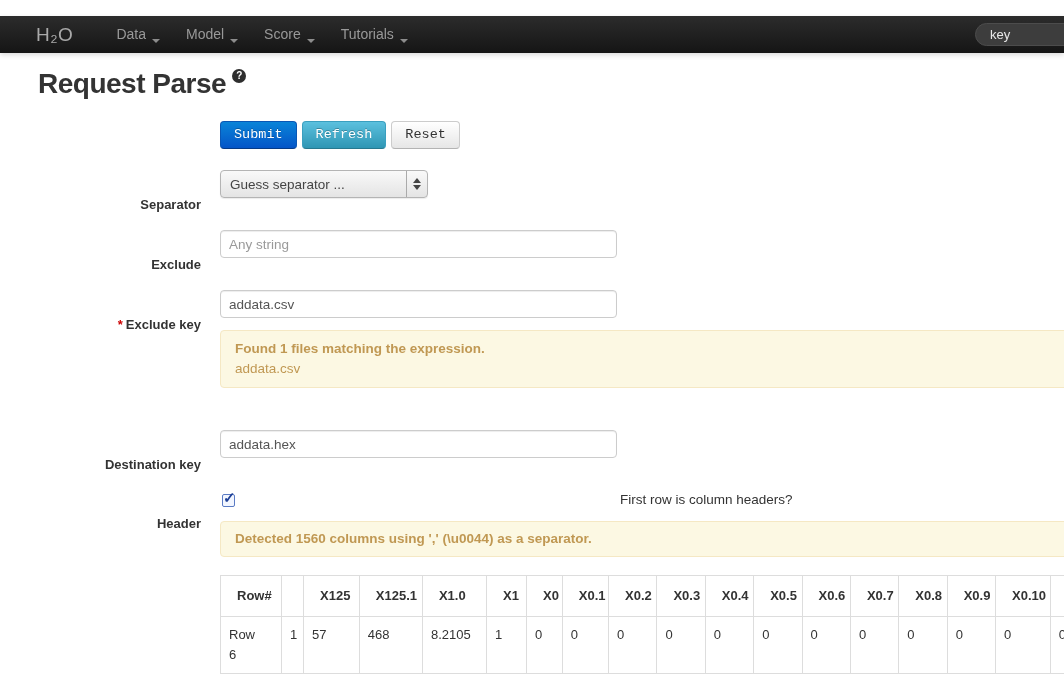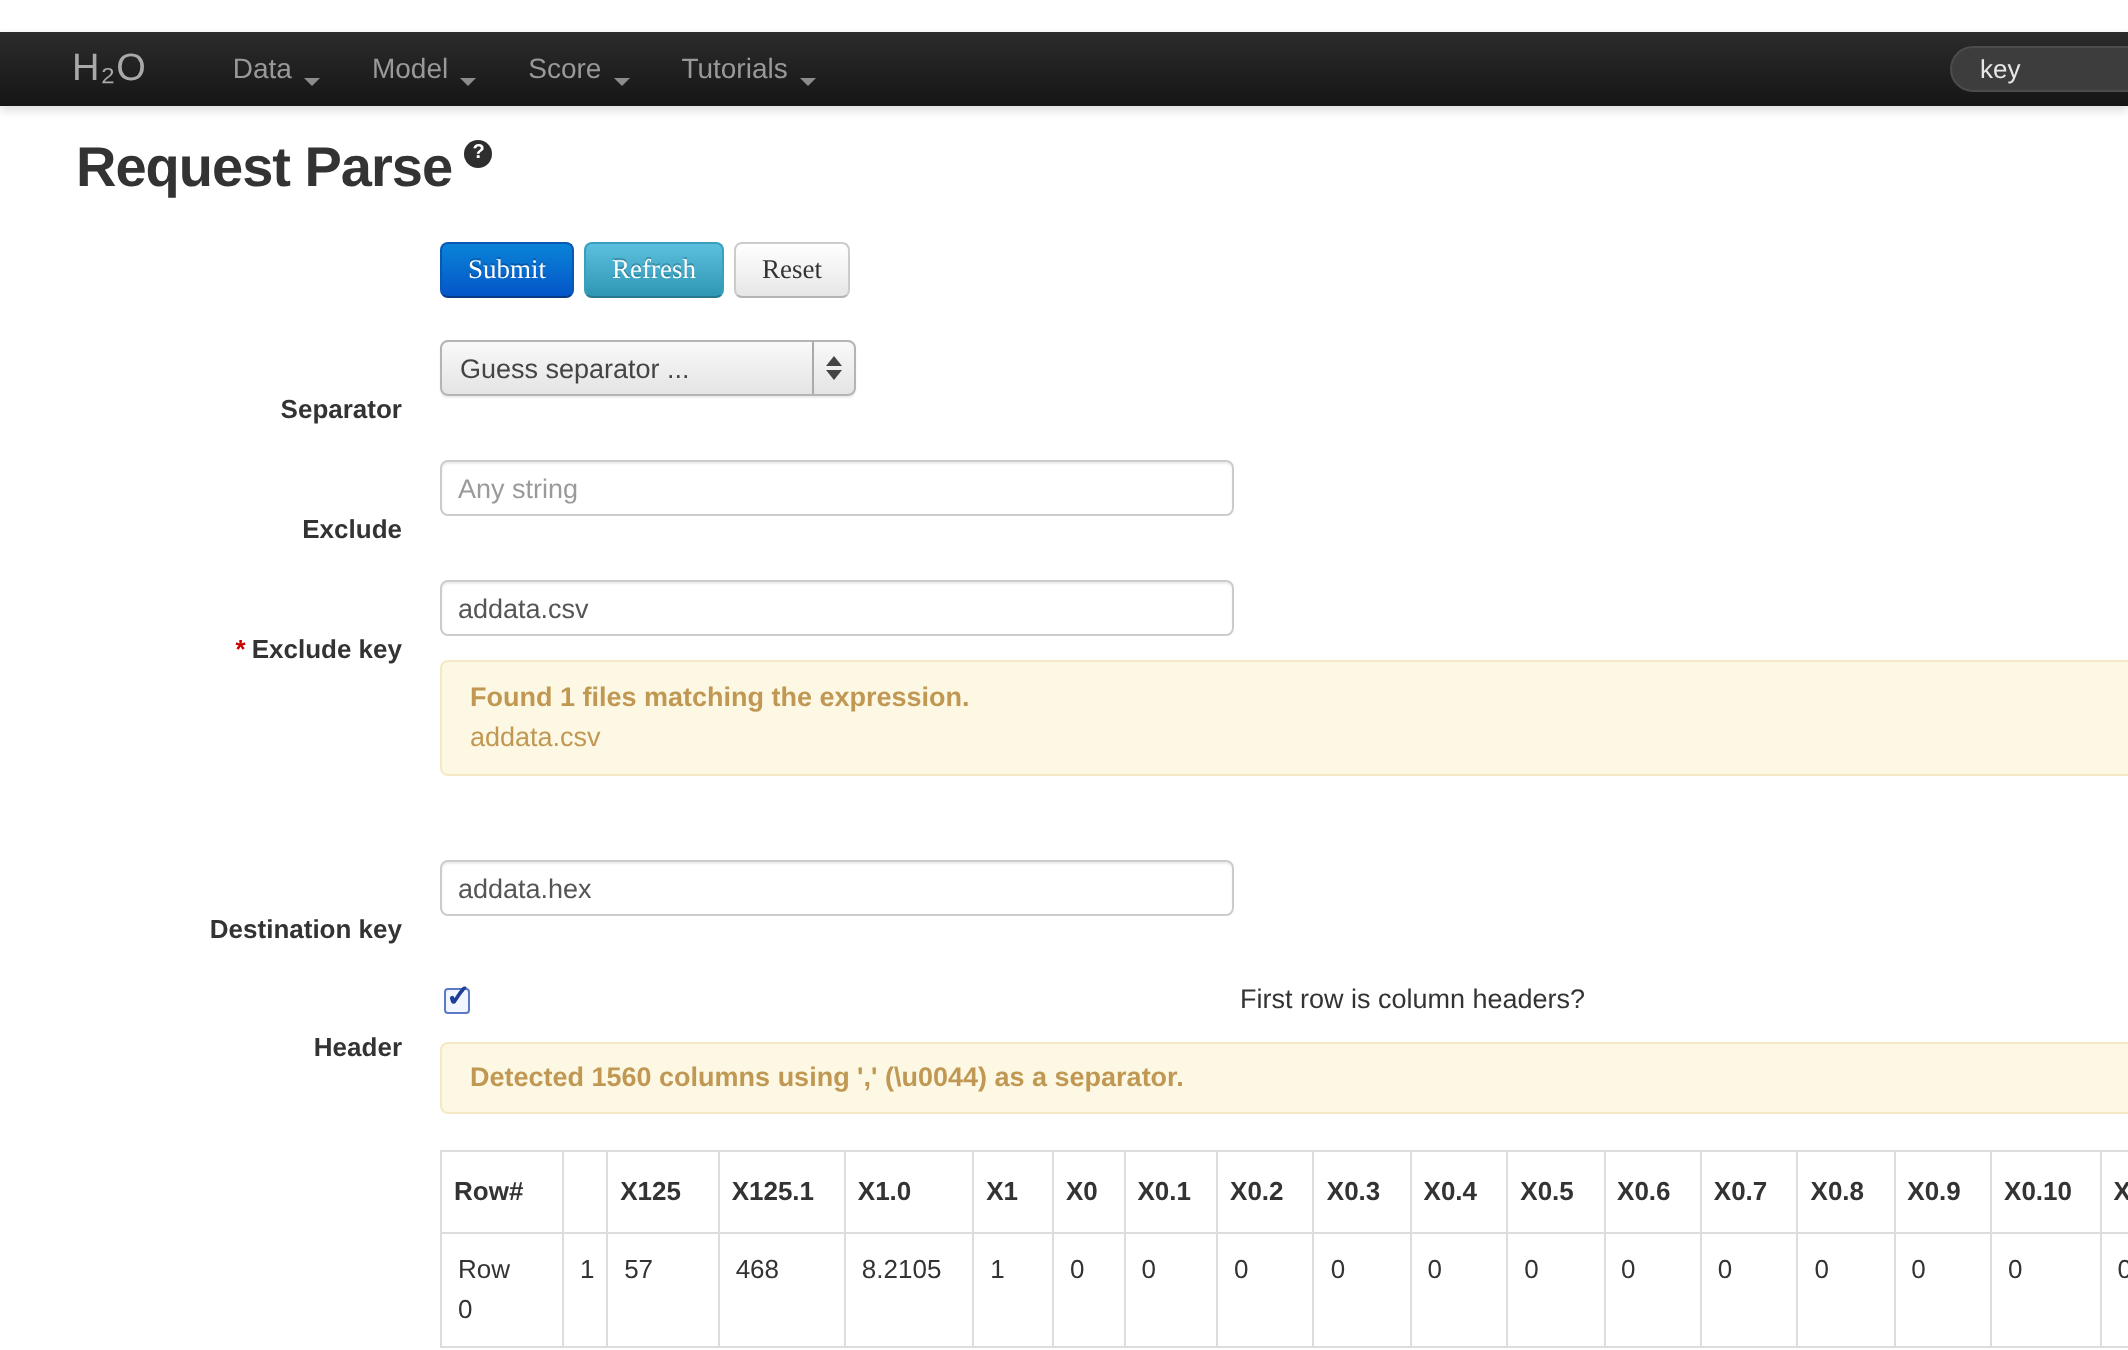--- a/index.html
+++ b/index.html
@@ -51,21 +51,21 @@
 
   
   .frm-label {
     position:absolute; left:0; width:201px; text-align:right;
     font-weight:bold; font-size:13px; color:#333; line-height:18px;margin-top:20px;
   }
   .req { color:#cc0000; font-weight:bold; margin-right:3px; }
 
   .btn-row { position:absolute; top:121px; left:220px; display:flex; gap:5px; }
   .btn {
-    font-family:Liberation Serif, serif;
+    font-family:Liberation Mono, monospace;
     font-size:13.5px; line-height:18px; padding:4px 13px; border-radius:4px;
     cursor:pointer; border:1px solid #ccc;
   }
   .btn-primary {
     color:#fff; text-shadow:0 -1px 0 rgba(0,0,0,0.25);
     background:linear-gradient(#0a84d8,#0455c8);
     border-color:#0a57b4 #0a57b4 #063a86;
   }
   .btn-info {
     color:#fff; text-shadow:0 -1px 0 rgba(0,0,0,0.25);
@@ -126,21 +126,21 @@
     position:absolute; left:620px; top:492px; font-size:13.5px; color:#333;
   }
 
   
   .tbl-wrap { position:absolute; left:220px; top:575px; width:844px; overflow:hidden; height:100px; }
   table { border-collapse:collapse; table-layout:fixed; width:915px; background:#fff; }
   th, td {
     border:1px solid #ddd; font-size:13px; text-align:left;
     vertical-align:top; color:#333;
   }
-  th { font-weight:bold; padding:10px 6px; white-space:nowrap; line-height:20px; }
+  th { font-weight:bold; padding:10px 16px; white-space:nowrap; line-height:20px; }
   td { padding:8px; line-height:20px; }
   td:first-child { padding-right:20px; }
 </style>
 </head>
 <body>
 
 <div class="navbar">
   <span class="brand">H₂O</span>
   <ul class="nav-items">
     <li class="nav-item">
@@ -243,21 +243,21 @@
           <th>X0.6</th>
           <th>X0.7</th>
           <th>X0.8</th>
           <th>X0.9</th>
           <th>X0.10</th>
           <th>X0.11</th>
         </tr>
       </thead>
     <tbody id="tbl-body">
         <tr>
-          <td>Row 0</td>
+          <td>Row 6</td>
           <td>1</td>
           <td>57</td>
           <td>468</td>
           <td>8.2105</td>
           <td>1</td>
           <td>0</td>
           <td>0</td>
           <td>0</td>
           <td>0</td>
           <td>0</td>

